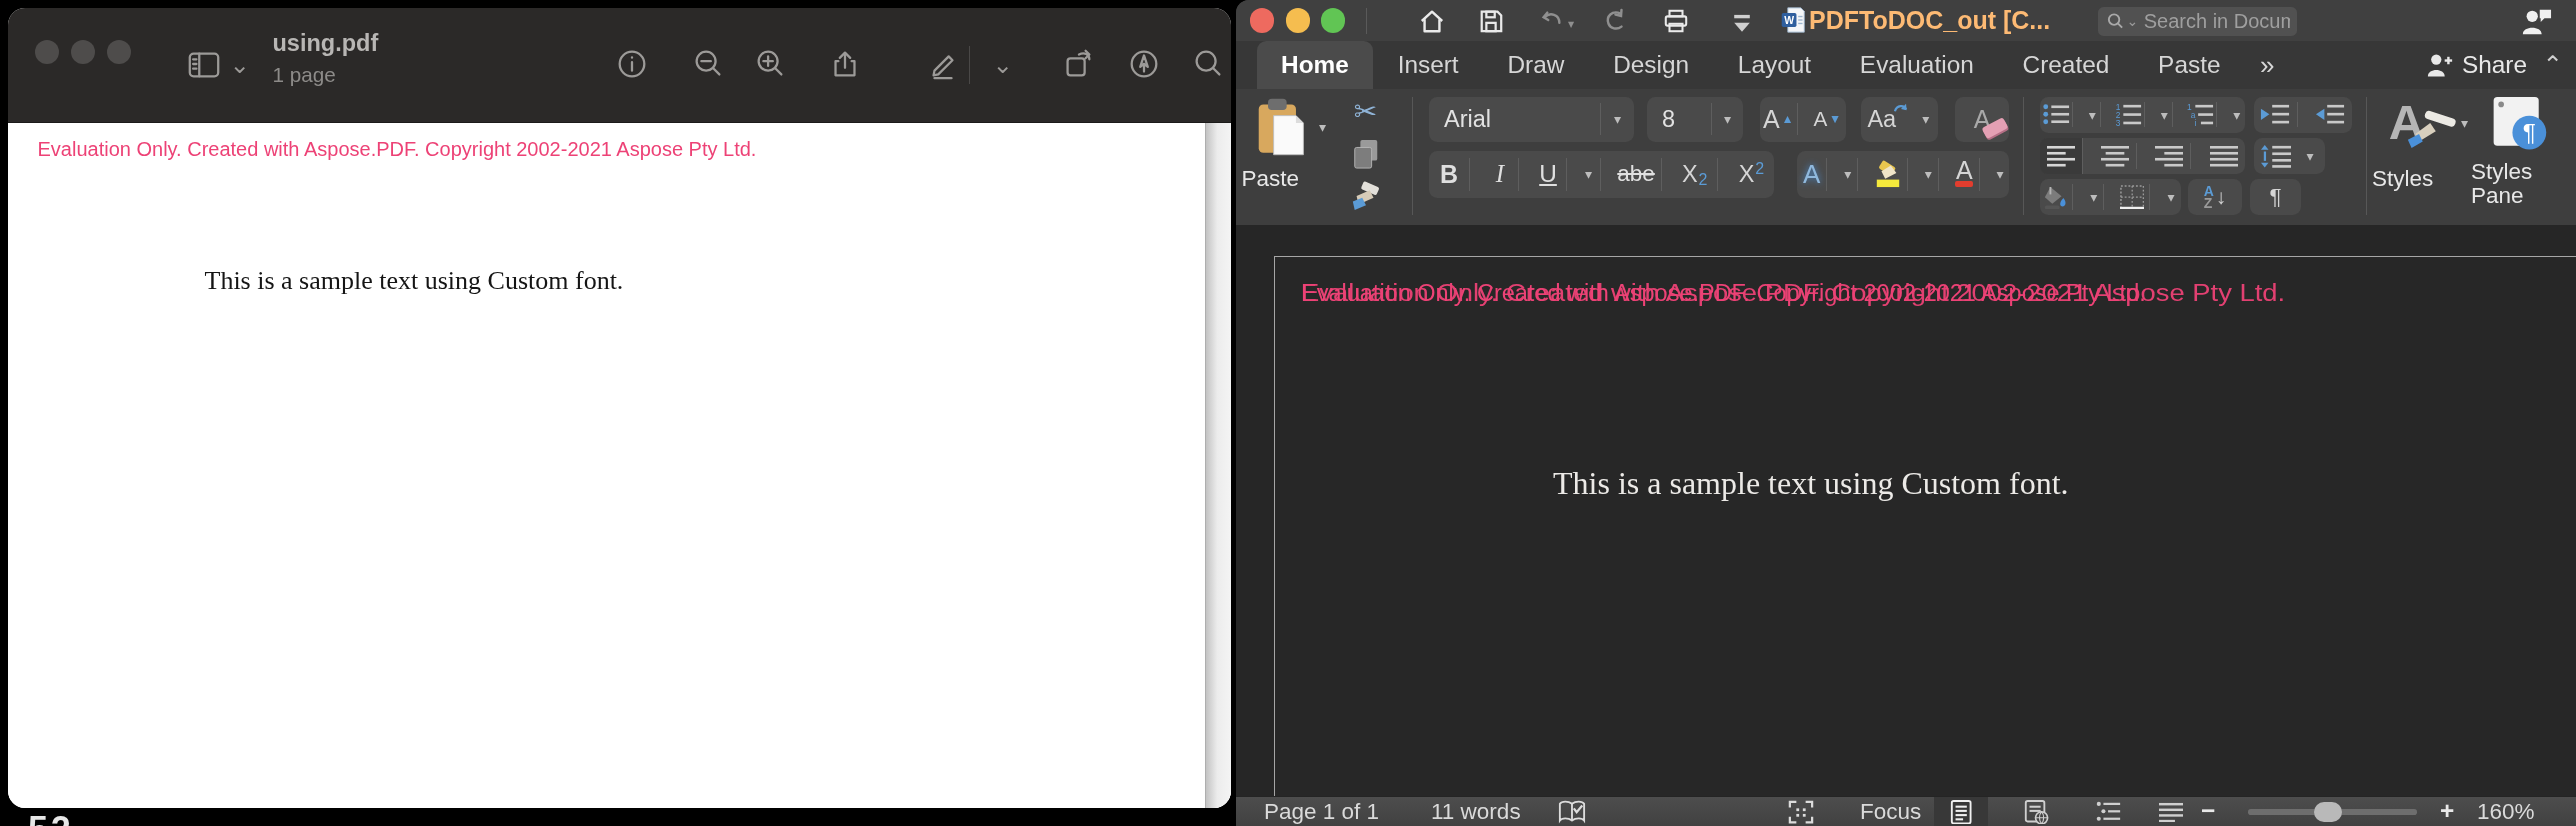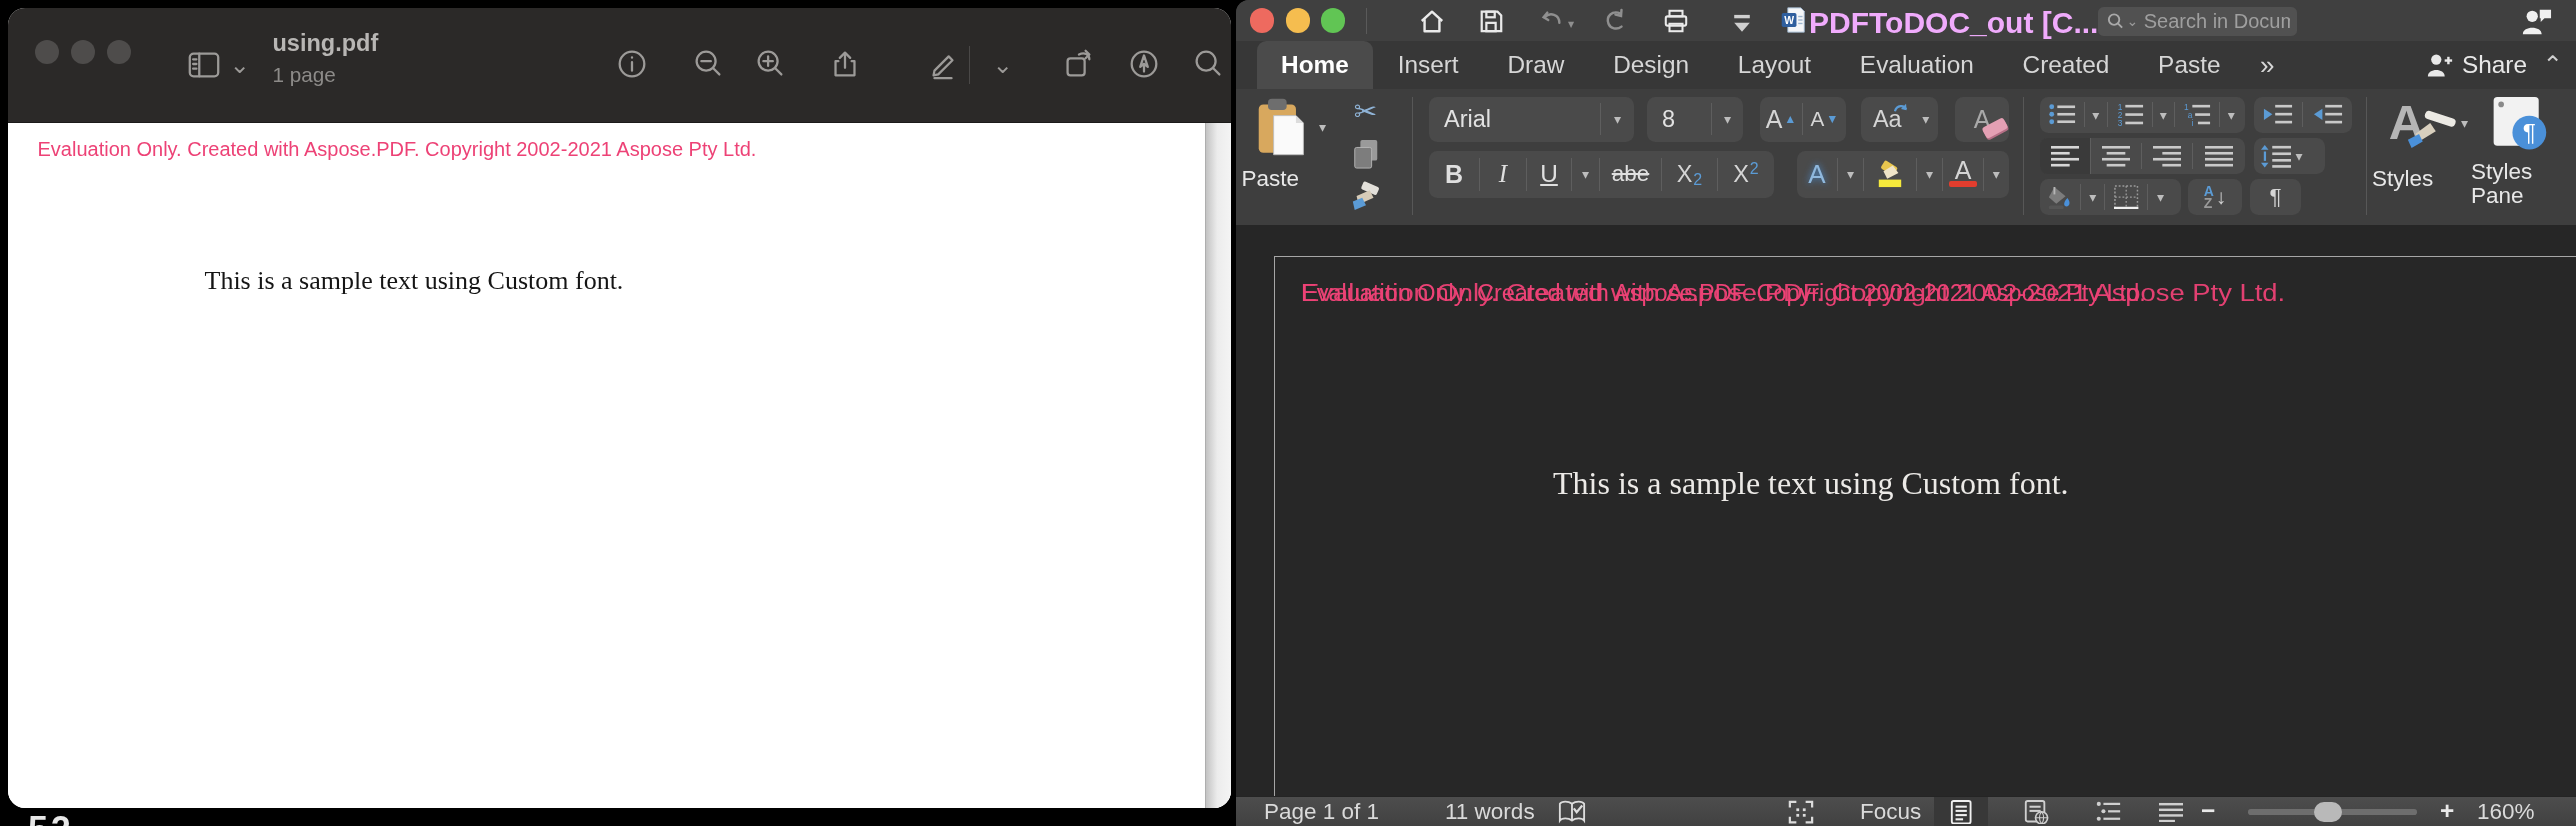--- a/index.html
+++ b/index.html
@@ -32,42 +32,42 @@
 
   
   .ww { position:absolute; left:1236px; top:0; width:1340px; height:826px;
         background:#3e3e3e; border-radius:13px 0 0 0; overflow:hidden; }
   .ww-titlebar { position:relative; height:41px; background:#404040; }
   .ww-dot { position:absolute; top:8.4px; width:24.4px; height:24.4px; border-radius:50%; }
   .tb-div { position:absolute; left:130px; top:7.5px; width:0.9px; height:26px; background:#5a5a5a; }
   .qat { position:absolute; top:7.5px; width:26px; height:26px; }
   .qat svg { width:100%; height:100%; }
   .qat-dd { position:absolute; top:17px; font-size:12.2px; color:#8f8f8f; }
-  .ww-title { position:absolute; left:573px; top:5.6px; color:#f0abfc; font-weight:bold; font-size:30px; white-space:nowrap; }
+  .ww-title { position:absolute; left:573px; top:5.6px; color:#fdba74; font-weight:bold; font-size:25px; white-space:nowrap; }
   .ww-search { position:absolute; left:862px; top:6.6px; width:199px; height:29px; background:#515151;
                border-radius:5.6px; display:flex; align-items:center; padding:0 7.5px; }
   .ww-search svg { width:19px; height:19px; flex:none; }
   .ww-search .sc { color:#9a9a9a; font-size:14px; margin:0 5.6px 0 1.9px; }
   .ww-search input { flex:1; min-width:0; background:transparent; border:none; outline:none;
                      color:#c9c9c9; font-size:20px; font-family:inherit; }
   .ww-search input::placeholder { color:#9f9f9f; }
   .ww-person { position:absolute; left:1284px; top:5.6px; width:32px; height:30px; }
 
   
   .ww-tabs { position:absolute; top:41px; left:0; right:0; height:48px; background:#373737; }
   .tabs-flex { display:flex; align-items:stretch; height:48px; margin-left:20.7px; }
   .tab { color:#d6d6d6; font-size:24.4px; padding:0 24.4px; display:flex; align-items:center; }
   .tab.active { background:#4b4b4b; border-radius:9.4px 9.4px 0 0; color:#fff; font-weight:bold; }
   .tab.overflow { padding:0 15px; font-size:26px; }
   .share-block { position:absolute; right:49px; top:0; height:48px; display:flex; align-items:center; gap:7.5px; color:#e8e8e8; font-size:24.4px; }
   .collapse-chev { position:absolute; right:13px; top:9.4px; color:#cfcfcf; font-size:24.4px; }
 
   
   .ww-ribbon { position:absolute; top:89px; left:0; right:0; height:136px; background:#3e3e3e; }
-  .tile { position:absolute; background:#4a4a4a; border-radius:8.4px; display:flex; align-items:center; color:#e2e2e2; }
+  .tile { position:absolute; background:#4a4a4a; border-radius:8.4px; display:flex; align-items:center; color:#e2e2e2;gap:11px; }
   .seg { height:70%; display:flex; align-items:center; justify-content:center; border-right:0.9px solid #5e5e5e; }
   .seg:last-child { border-right:none; }
   .rb-div { position:absolute; top:7.5px; width:0.9px; height:118px; background:#575757; }
   .dd { color:#bdbdbd; font-size:14px; }
   .rlabel { position:absolute; text-align:left; color:#e8e8e8; font-size:22.5px; }
   .fx-b { font-weight:bold; font-size:25px; color:#dfdfdf; }
   .fx-i { font-style:italic; font-family:"Liberation Serif",serif; font-size:25px; color:#dfdfdf; }
   .fx-u { text-decoration:underline; font-size:24.4px; color:#dfdfdf; }
   .fx-abe { text-decoration:line-through; font-size:22.5px; color:#dfdfdf; }
   .bluesm { color:#5b9bd5; }
@@ -568,21 +568,21 @@
       <div class="wm-wrap">
         <span class="wm">Evaluation Only. Created with Aspose.PDF. Copyright 2002-2021 Aspose Pty Ltd.</span>
         <span class="wm stretch">Evaluation Only. Created with Aspose.PDF. Copyright 2002-2021 Aspose Pty Ltd.</span>
       </div>
       <div class="ww-bodytext">This is a sample text using Custom font.</div>
     </div>
   </div>
 
   <div class="ww-status">
     <span class="st" style="left:28px">Page 1 of 1</span>
-    <span class="st" style="left:209px">11 words</span>
+    <span class="st" style="left:195px">11 words</span>
     <span class="st-ic" style="left:322px">
       <svg viewBox="0 0 30 26" fill="none" stroke="#dcdcdc" stroke-width="2">
           <path d="M15 4 C11 1 4 1 2 4 V22 C4 19 11 19 15 22 C19 19 26 19 28 22 V4 C26 1 19 1 15 4 Z"></path>
           <line x1="15" y1="4" x2="15" y2="22"></line>
           <path d="M17 9 L20 13 L26 6" stroke-width="2.4"></path>
         </svg>
     </span>
     <span class="st-ic" style="left:552px;width:26px">
       <svg viewBox="0 0 28 26" fill="none" stroke="#dcdcdc" stroke-width="2.4">
           <path d="M2 8 V2 H9"></path>

